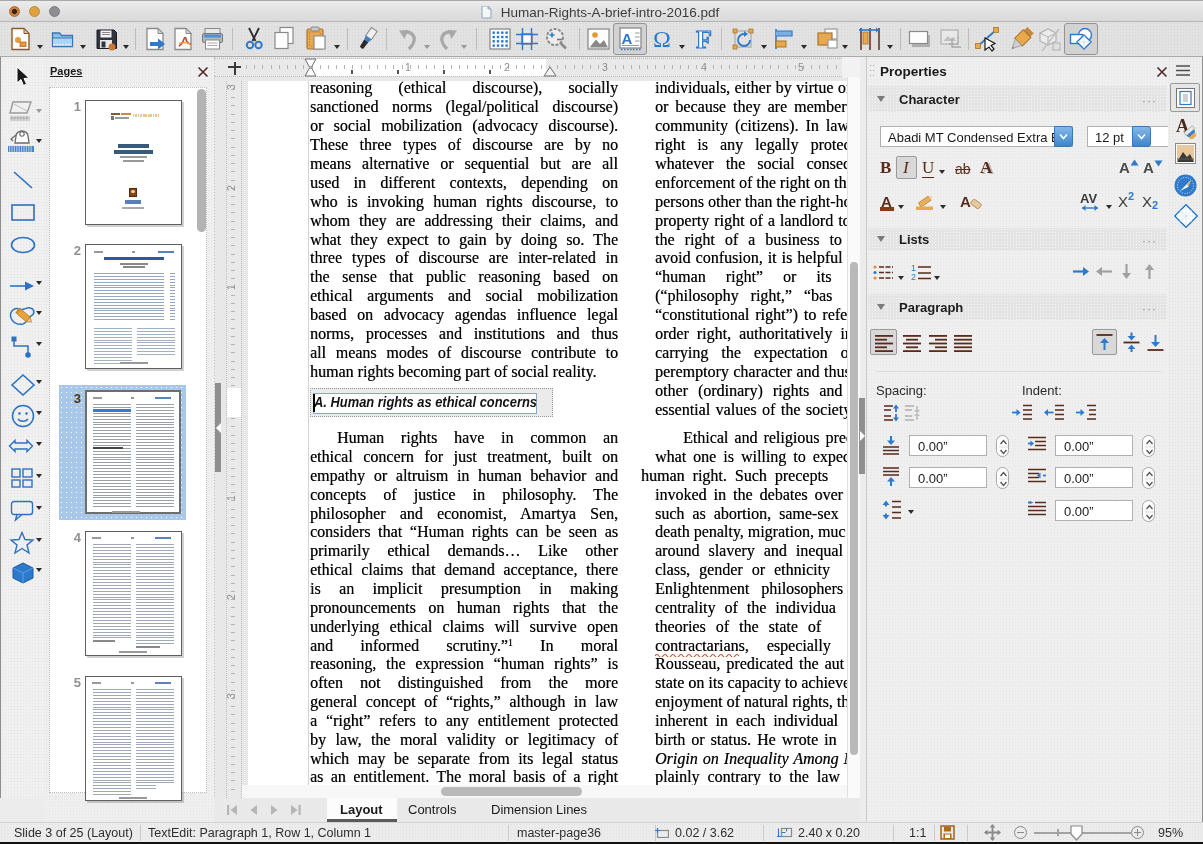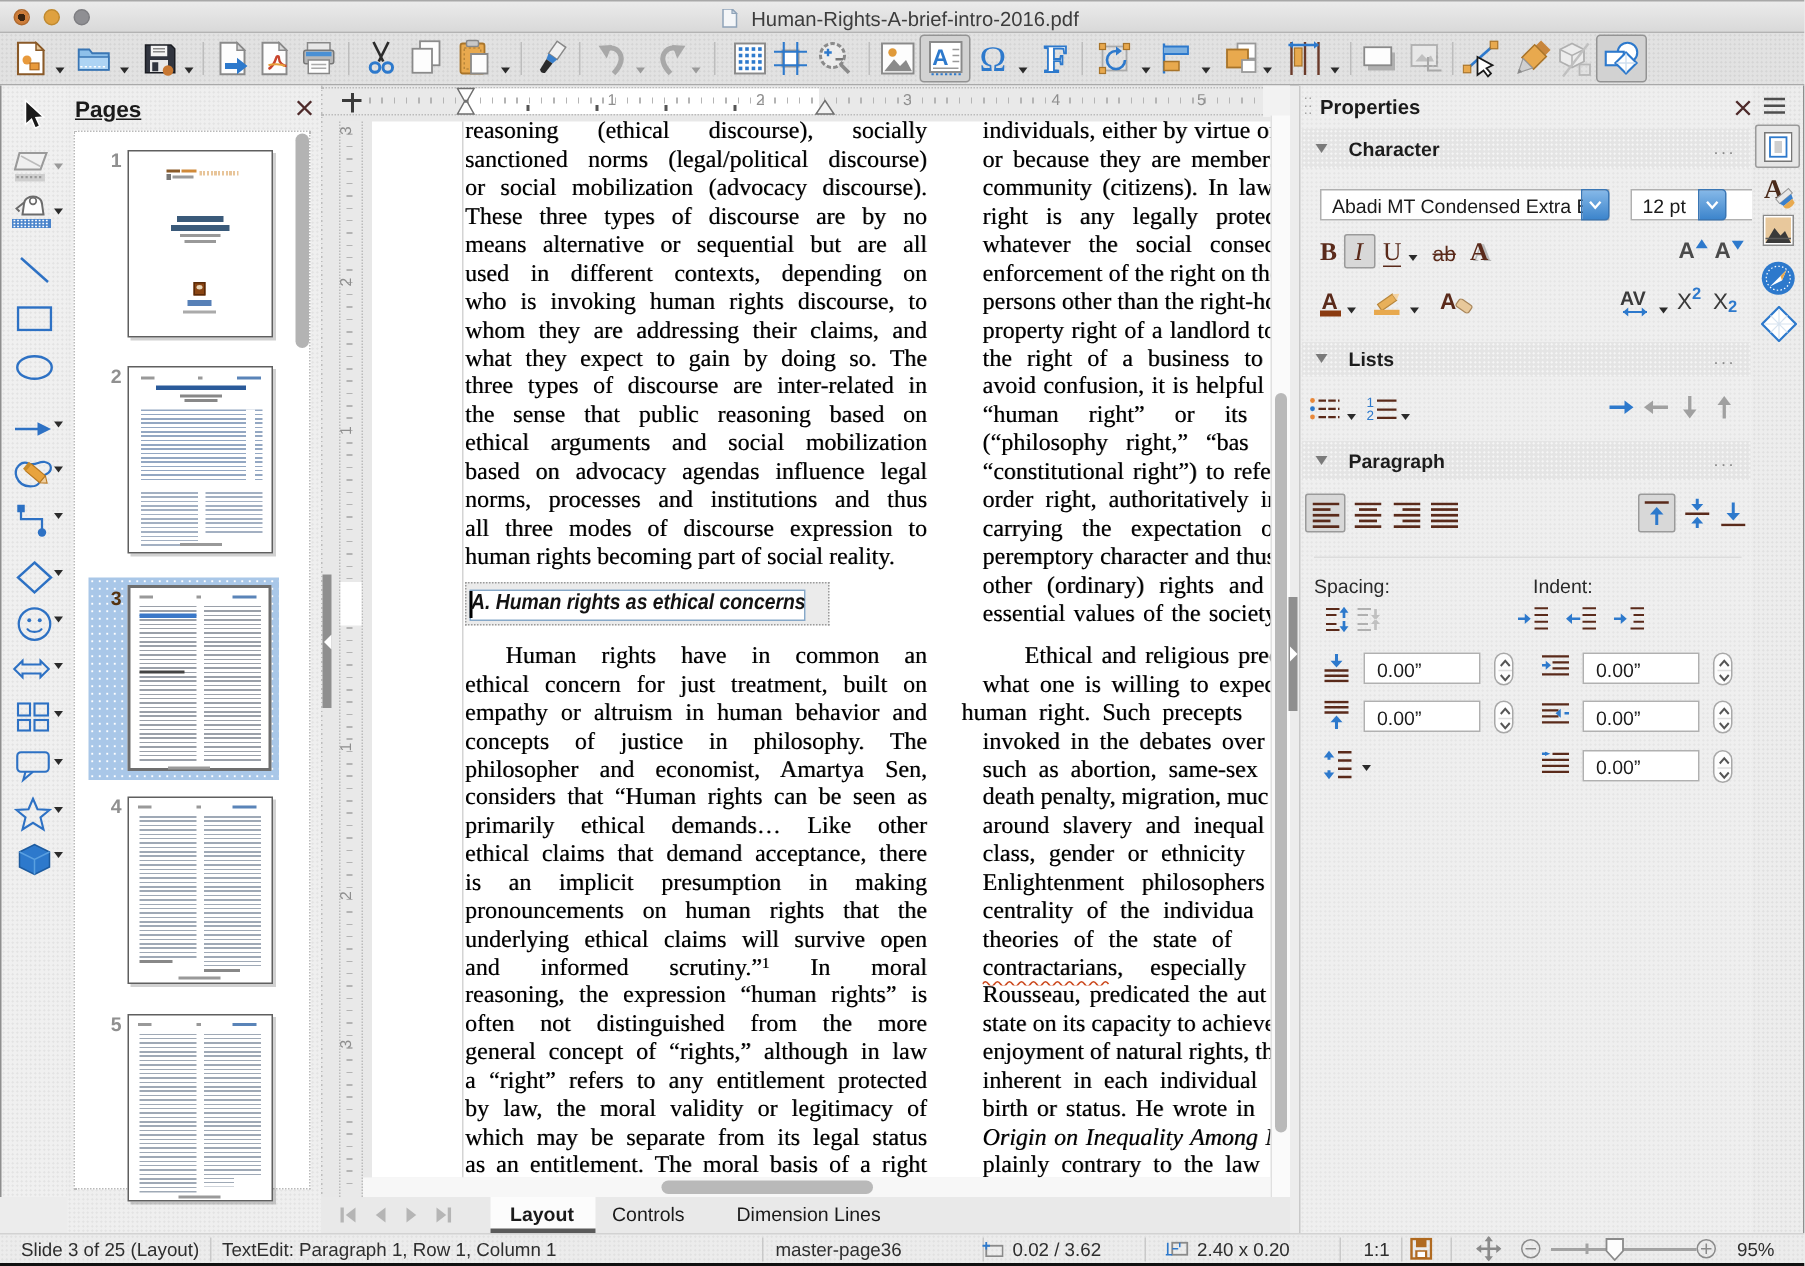--- a/index.html
+++ b/index.html
@@ -352,21 +352,21 @@
     </svg>
     <div style="position:absolute; left:34.5px; top:481px; width:0; height:0; border-left:3.5px solid transparent; border-right:3.5px solid transparent; border-top:4.5px solid #2b2b2b;"></div>
     <svg style="position:absolute; left:9px; top:504px;" width="26" height="24" viewBox="0 0 26 24">
       <path d="M3 7 L13 2 L23 7 L23 17 L13 22 L3 17 Z" fill="#2d79cc" stroke="#1c5a9e" stroke-width="1"></path>
       <path d="M3 7 L13 12 L23 7 M13 12 L13 22" fill="none" stroke="#5aa0e0" stroke-width="1"></path>
     </svg>
     <div style="position:absolute; left:34.5px; top:511px; width:0; height:0; border-left:3.5px solid transparent; border-right:3.5px solid transparent; border-top:4.5px solid #2b2b2b;"></div>
   </div>
 
 <div id="pagespanel">
-  <div style="position:absolute; left:5px; top:8px; font-size:15px; font-weight:bold; color:#1a1a1a;text-decoration:underline;">Pages</div>
+  <div style="position:absolute; left:5px; top:8px; font-size:11px; font-weight:bold; color:#1a1a1a;text-decoration:underline;">Pages</div>
   <svg style="position:absolute; left:152px; top:9px;" width="12" height="12" viewBox="0 0 12 12">
       <path d="M1.5 1.5 L10.5 10.5 M10.5 1.5 L1.5 10.5" stroke="#4e2a2a" stroke-width="1.6"></path>
     </svg>
   <div id="pagesbox">
 
     <div class="pnum" style="left:11px; top:11px;">1</div>
     <div class="thumb" style="top:12px;">
       <div style="position:absolute; left:25px; top:11.5px; width:9px; height:2px; background:#8a5a28;"></div>
       <div style="position:absolute; left:35px; top:11.5px; width:10px; height:2px; background:#d08a3a;"></div>
       <div style="position:absolute; left:25px; top:15px; width:2.5px; height:4px; background:#777;"></div>
@@ -487,21 +487,21 @@
   <div class="jline" style="left:96px; top:97.90px; line-height:18.9px;">means alternative or sequential but are all</div>
   <div class="jline" style="left:96px; top:116.80px; line-height:18.9px;">used in different contexts, depending on</div>
   <div class="jline" style="left:96px; top:135.70px; line-height:18.9px;">who is invoking human rights discourse, to</div>
   <div class="jline" style="left:96px; top:154.60px; line-height:18.9px;">whom they are addressing their claims, and</div>
   <div class="jline" style="left:96px; top:173.50px; line-height:18.9px;">what they expect to gain by doing so. The</div>
   <div class="jline" style="left:96px; top:192.40px; line-height:18.9px;font-family:Liberation Serif, serif;">three types of discourse are inter-related in</div>
   <div class="jline" style="left:96px; top:211.30px; line-height:18.9px;">the sense that public reasoning based on</div>
   <div class="jline" style="left:96px; top:230.20px; line-height:18.9px;">ethical arguments and social mobilization</div>
   <div class="jline" style="left:96px; top:249.10px; line-height:18.9px;">based on advocacy agendas influence legal</div>
   <div class="jline" style="left:96px; top:268.00px; line-height:18.9px;">norms, processes and institutions and thus</div>
-  <div class="jline" style="left:96px; top:286.90px; line-height:18.9px;">all three modes of discourse expression to</div>
+  <div class="jline" style="left:96px; top:286.90px; line-height:18.9px;">all means modes of discourse contribute to</div>
   <div class="docline" style="left:96px; top:305.80px; line-height:18.9px;">human rights becoming part of social reality.</div>
   <div class="jline" style="left:96px; top:372.10px; line-height:18.9px;"><span style="display:inline-block;width:27px;"></span>Human rights have in common an</div>
   <div class="jline" style="left:96px; top:391.00px; line-height:18.9px;">ethical concern for just treatment, built on</div>
   <div class="jline" style="left:96px; top:409.80px; line-height:18.9px;">empathy or altruism in human behavior and</div>
   <div class="jline" style="left:96px; top:428.70px; line-height:18.9px;">concepts of justice in philosophy. The</div>
   <div class="jline" style="left:96px; top:447.50px; line-height:18.9px;">philosopher and economist, Amartya Sen,</div>
   <div class="jline" style="left:96px; top:466.40px; line-height:18.9px;">considers that “Human rights can be seen as</div>
   <div class="jline" style="left:96px; top:485.20px; line-height:18.9px;">primarily ethical demands… Like other</div>
   <div class="jline" style="left:96px; top:504.10px; line-height:18.9px;">ethical claims that demand acceptance, there</div>
   <div class="jline" style="left:96px; top:522.90px; line-height:18.9px;">is an implicit presumption in making</div>

